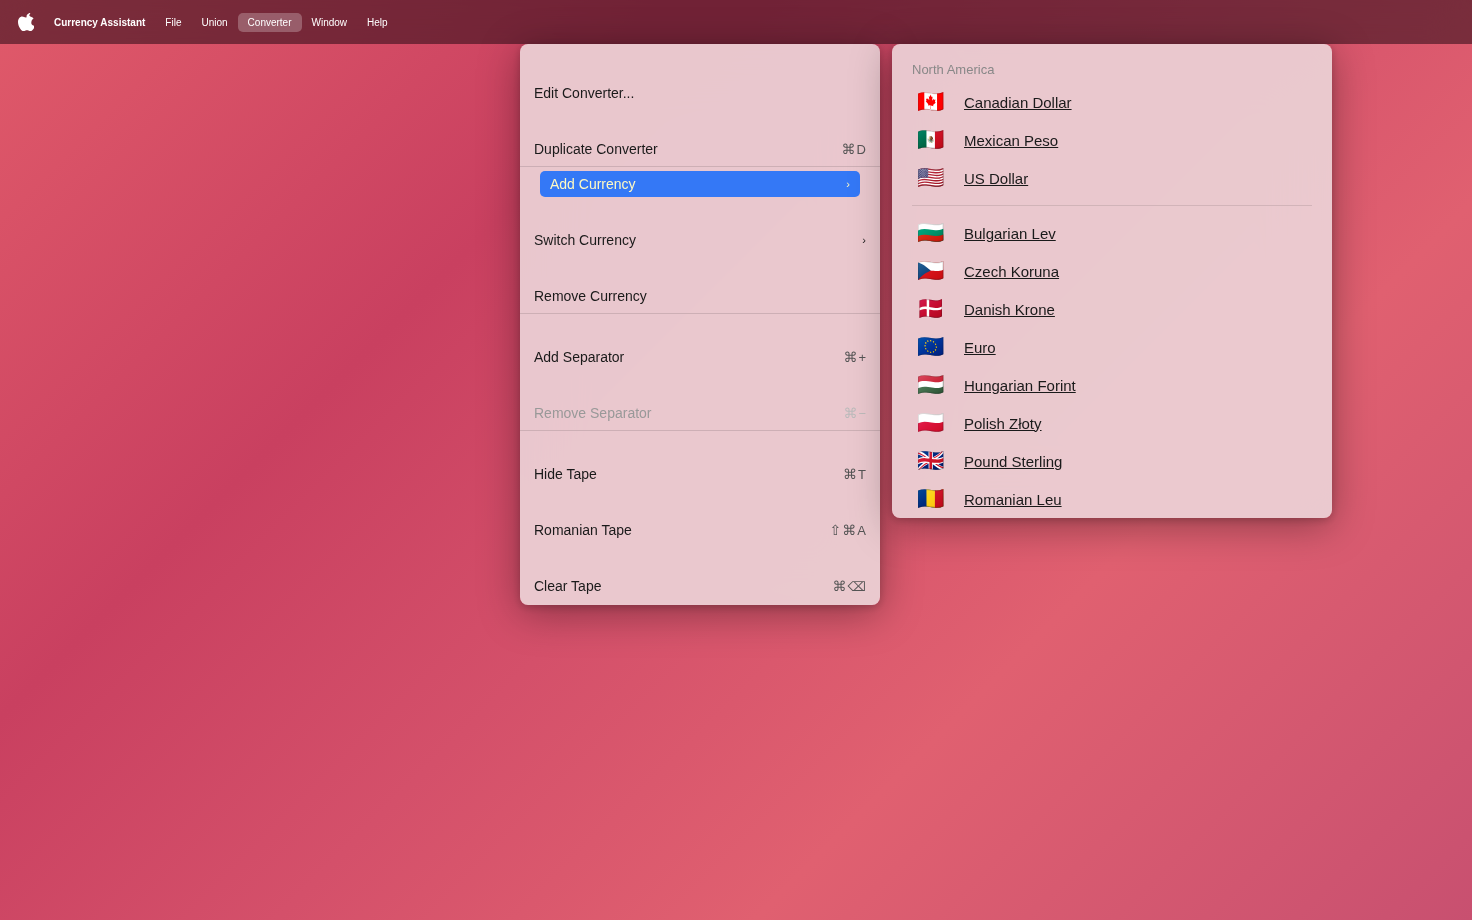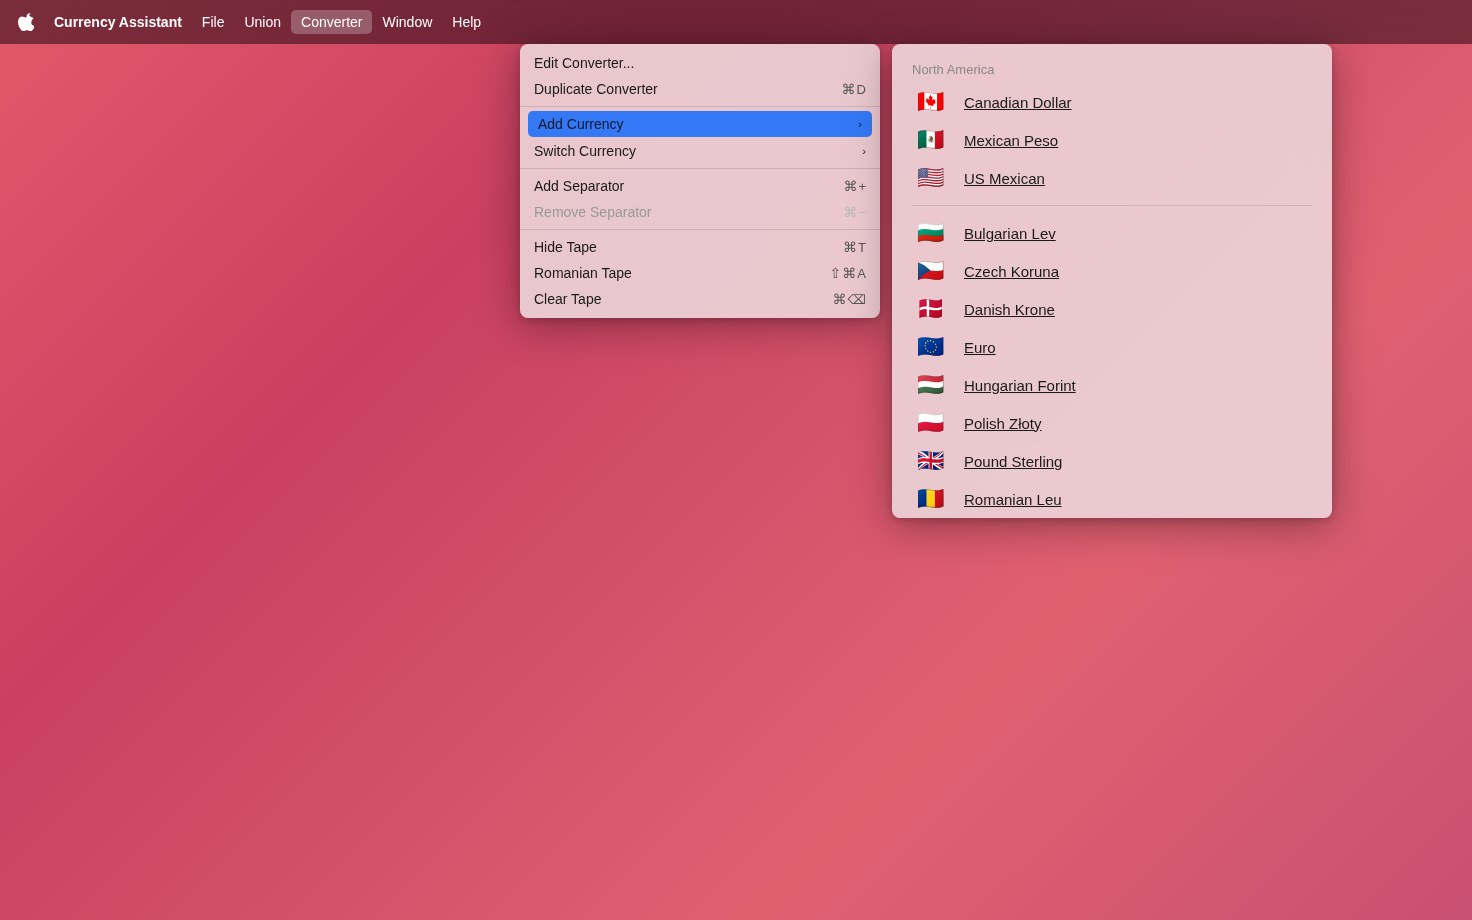--- a/index.html
+++ b/index.html
@@ -30,21 +30,21 @@
       background: rgba(40, 10, 20, 0.55);
       backdrop-filter: blur(20px);
       display: flex;
       align-items: center;
       z-index: 100;
       padding: 0 8px;
     }
 
     .menubar-item {
       color: #fff;
-      font-size: 14px;
+      font-size: 10px;
       font-weight: 400;
       padding: 4px 10px;
       border-radius: 5px;
       cursor: default;
       white-space: nowrap;
     }
 
     .menubar-item.bold {
       font-weight: 600;
     }
@@ -80,28 +80,29 @@
 
     .menu-item {
       display: flex;
       align-items: center;
       justify-content: space-between;
       padding: 5px 14px;
       cursor: default;
       font-size: 14px;
       color: #1a1a1a;
       min-height: 26px;
+      margin-top: 30px;
     }
 
     .menu-item.highlighted {
       background: #3478f6;
       border-radius: 5px;
-      margin: 1px 8px;
+      margin: 1px 20px;
       padding: 5px 10px;
-      color: #0f172a;
+      color: #fef9c3;
     }
 
     .menu-item.disabled {
       color: #999;
     }
 
     .menu-item .label {
       flex: 1;
     }
 
@@ -224,20 +225,23 @@
   </div>
   <div class="menu-separator"></div>
   <div class="menu-item highlighted">
     <span class="label">Add Currency</span>
     <span class="chevron">›</span>
   </div>
   <div class="menu-item">
     <span class="label">Switch Currency</span>
     <span class="chevron">›</span>
   </div>
+  <div class="menu-item">
+    <span class="label">Remove Currency</span>
+  </div>
   <div class="menu-separator"></div>
   <div class="menu-item">
     <span class="label">Add Separator</span>
     <span class="shortcut">
       <span class="key-sym">⌘</span>
         <span>+</span>
     </span>
   </div>
   <div class="menu-item disabled">
     <span class="label">Remove Separator</span>
@@ -277,21 +281,21 @@
   <div class="submenu-item">
     <div class="flag-icon">🇨🇦</div>
     <span class="currency-name">Canadian Dollar</span>
   </div>
   <div class="submenu-item">
     <div class="flag-icon">🇲🇽</div>
     <span class="currency-name">Mexican Peso</span>
   </div>
   <div class="submenu-item">
     <div class="flag-icon">🇺🇸</div>
-    <span class="currency-name">US Mexican</span>
+    <span class="currency-name">US Dollar</span>
   </div>
 
   <div class="submenu-divider"></div>
 
 
   <div class="submenu-item">
     <div class="flag-icon">🇧🇬</div>
     <span class="currency-name">Bulgarian Lev</span>
   </div>
   <div class="submenu-item">

